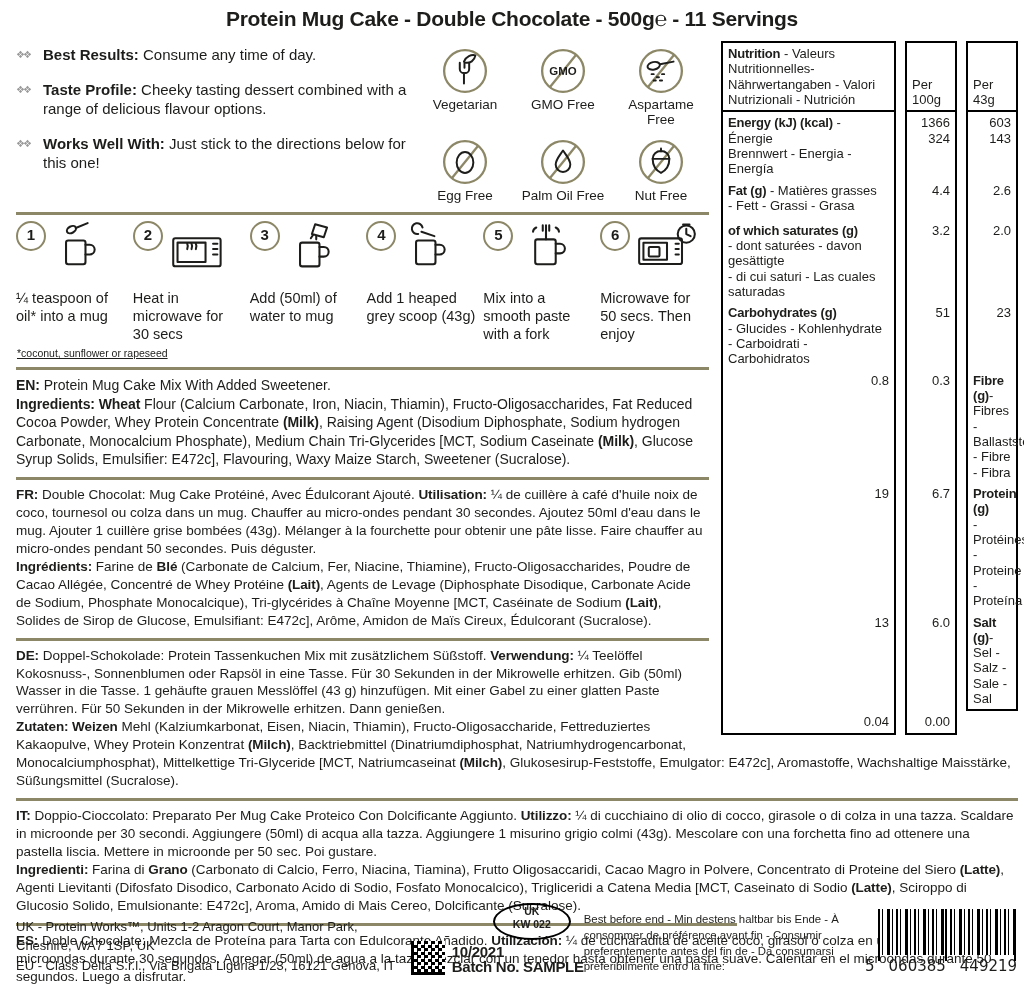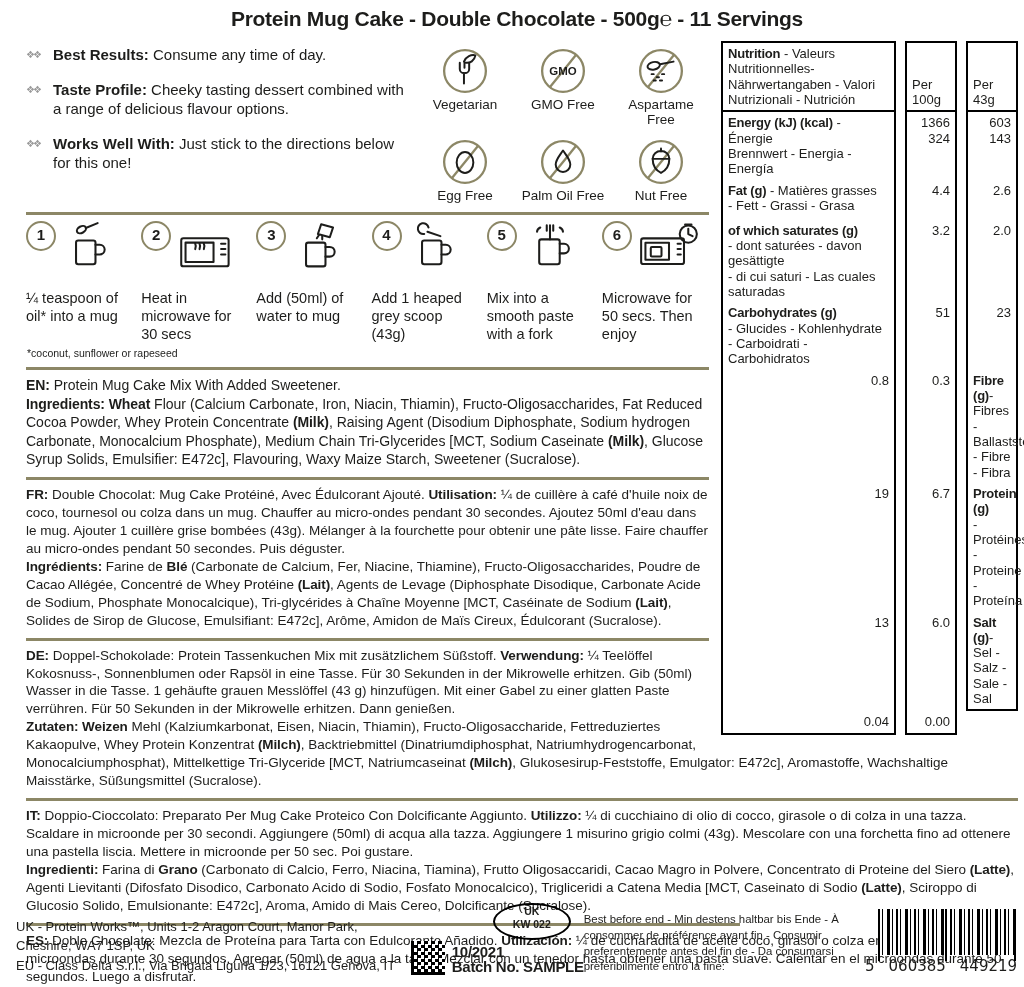--- a/index.html
+++ b/index.html
@@ -1,21 +1,20 @@
 <!DOCTYPE html>
 <html><head>
 <meta charset="utf-8">
 <style>
   * { margin:0; padding:0; box-sizing:border-box; }
   html,body { background:#fff; }
   .sheet {
     position:relative; width:1024px; height:987px; margin:0 auto;
     background:#fff; color:#1d1d1b; overflow:hidden;
     font-family:"Liberation Sans","DejaVu Sans",sans-serif;
-    padding-left:10px;
   }
   .title {
     text-align:center; font-size:21px; font-weight:bold; letter-spacing:-0.3px;
     padding-top:7px;
   }
   .content { position:relative; padding:10px 6px 0 16px; }
 
   
   .ntable {
     float:right; width:297px; margin:0 0 12px 12px;
@@ -44,21 +43,21 @@
   .rule.short { width:72%; }
 
   
   .steps { display:flex; overflow:hidden; gap:8px; margin-top:6px; }
   .step { flex:1 1 0; font-size:14.5px; line-height:1.25; }
   .step-head { display:flex; gap:7px; align-items:flex-start; height:68px; }
   .num {
     flex:0 0 30px; width:30px; height:30px; border:2.5px solid #8c8766; border-radius:50%;
     display:flex; align-items:center; justify-content:center; font-weight:bold; font-size:15px;
   }
-  .footnote { font-size:10.5px; margin:4px 0 0 1px; }
+  .footnote { font-size:10.5px; margin:4px 0 0 1px;text-decoration:underline; }
 
   
   .lang { font-size:13.5px; line-height:1.33; margin:0 0; }
   .lang.en { font-size:14px; }
   .lang p { margin:0; }
   .lang b { letter-spacing:-0.1px; }
 
   
   .footer { position:absolute; left:16px; right:8px; bottom:12px; display:flex; align-items:flex-end; gap:0; }
   .addr { width:400px; font-size:13px; line-height:1.5; }

